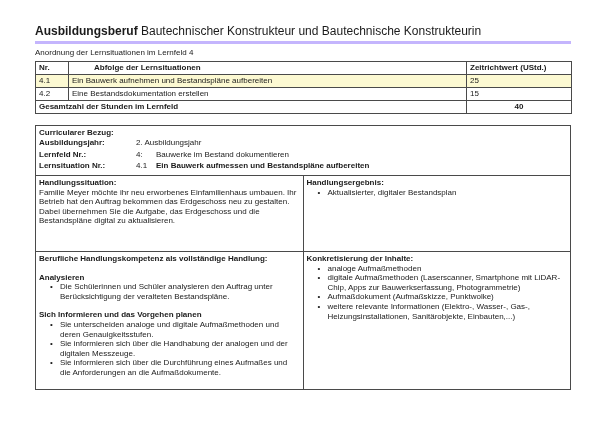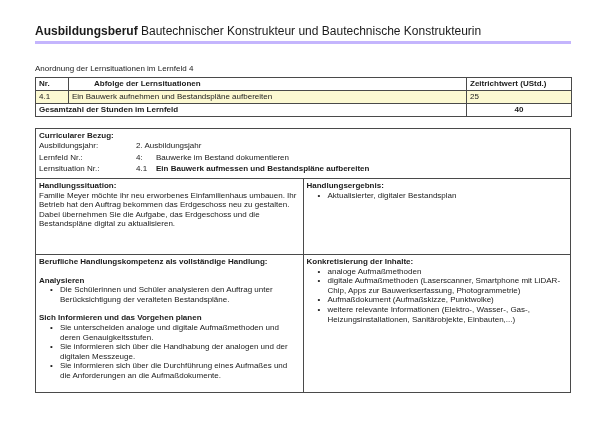--- a/index.html
+++ b/index.html
@@ -7,37 +7,37 @@
   html,body { margin:0; padding:0; }
   body {
     width:600px; height:426px; background:#ffffff; overflow:hidden;
     font-family:"Liberation Sans", sans-serif; font-size:8px; color:#1b1b1b;
     line-height:9.6px;
   }
   .page { position:relative; width:600px; height:426px; padding:26px 29px 0 35px; }
   .b { font-weight:bold; }
 
   .title { font-size:12px; line-height:11px; border-bottom:3px solid #c4b5fd; padding-bottom:4px; }
-  .subtitle { margin-top:20px; margin-bottom:3px; }
+  .subtitle { margin-top:4px; margin-bottom:3px; }
 
   table { border-collapse:collapse; width:536px; table-layout:fixed; }
   td { border:1px solid var(--bd); vertical-align:top; padding:1px 3px; }
 
   .t1 td { height:13px; vertical-align:middle; line-height:10px; }
   .t1 .c-nr { width:33px; }
   .t1 .c-ab { width:398px;padding-left:25px; }
   .t1 .c-zt { width:105px; }
   .hl td { background:var(--hl); }
   .right { text-align:center; }
 
   .t2 { margin-top:11px; }
   .t2 td { padding:2px 4px 3px 3px; }
   .cur-cell { height:48px; }
   .cur-row { display:flex; line-height:11.6px; }
-  .cur-label { width:97px; flex:0 0 97px; }
+  .cur-label { width:97px; flex:0 0 97px;font-weight:bold; }
   .cur-nr { display:inline-block; width:20px; }
   .col-l { width:267px; }
   .r2 td { height:76px; }
   .r3 td { height:138px; }
 
   .bullet { position:relative; padding-left:21px; }
   .bullet::before { content:"\2022"; position:absolute; left:11px; }
   .mt { margin-top:9px; }
 
   .footer { position:relative; margin-top:14px; width:536px; font-size:7.5px; color:#303030; }
@@ -58,20 +58,25 @@
     <tbody>
         <tr>
       <td class="c-nr b">Nr.</td>
       <td class="c-ab b">Abfolge der Lernsituationen</td>
       <td class="c-zt b">Zeitrichtwert (UStd.)</td>
     </tr>
     <tr class="hl">
       <td>4.1</td>
       <td>Ein Bauwerk aufnehmen und Bestandspläne aufbereiten</td>
       <td>25</td>
+    </tr>
+    <tr>
+      <td>4.2</td>
+      <td>Eine Bestandsdokumentation erstellen</td>
+      <td>15</td>
     </tr>
     <tr>
       <td colspan="2" class="b">Gesamtzahl der Stunden im Lernfeld</td>
       <td class="b right">40</td>
     </tr>
   </tbody>
     </table>
 
   <table class="t2">
     <tbody>

